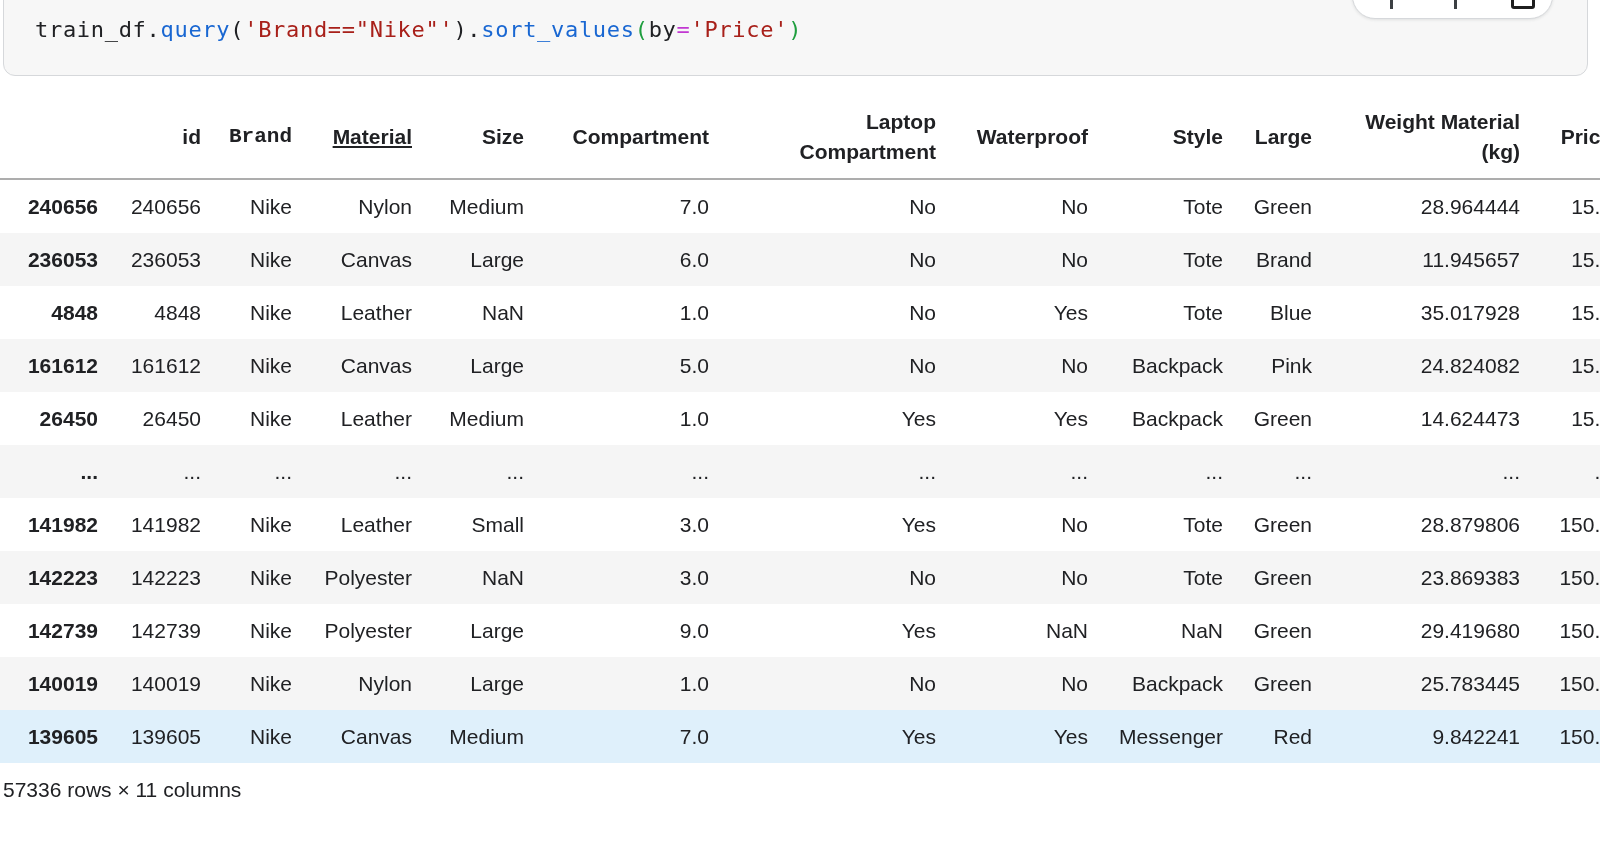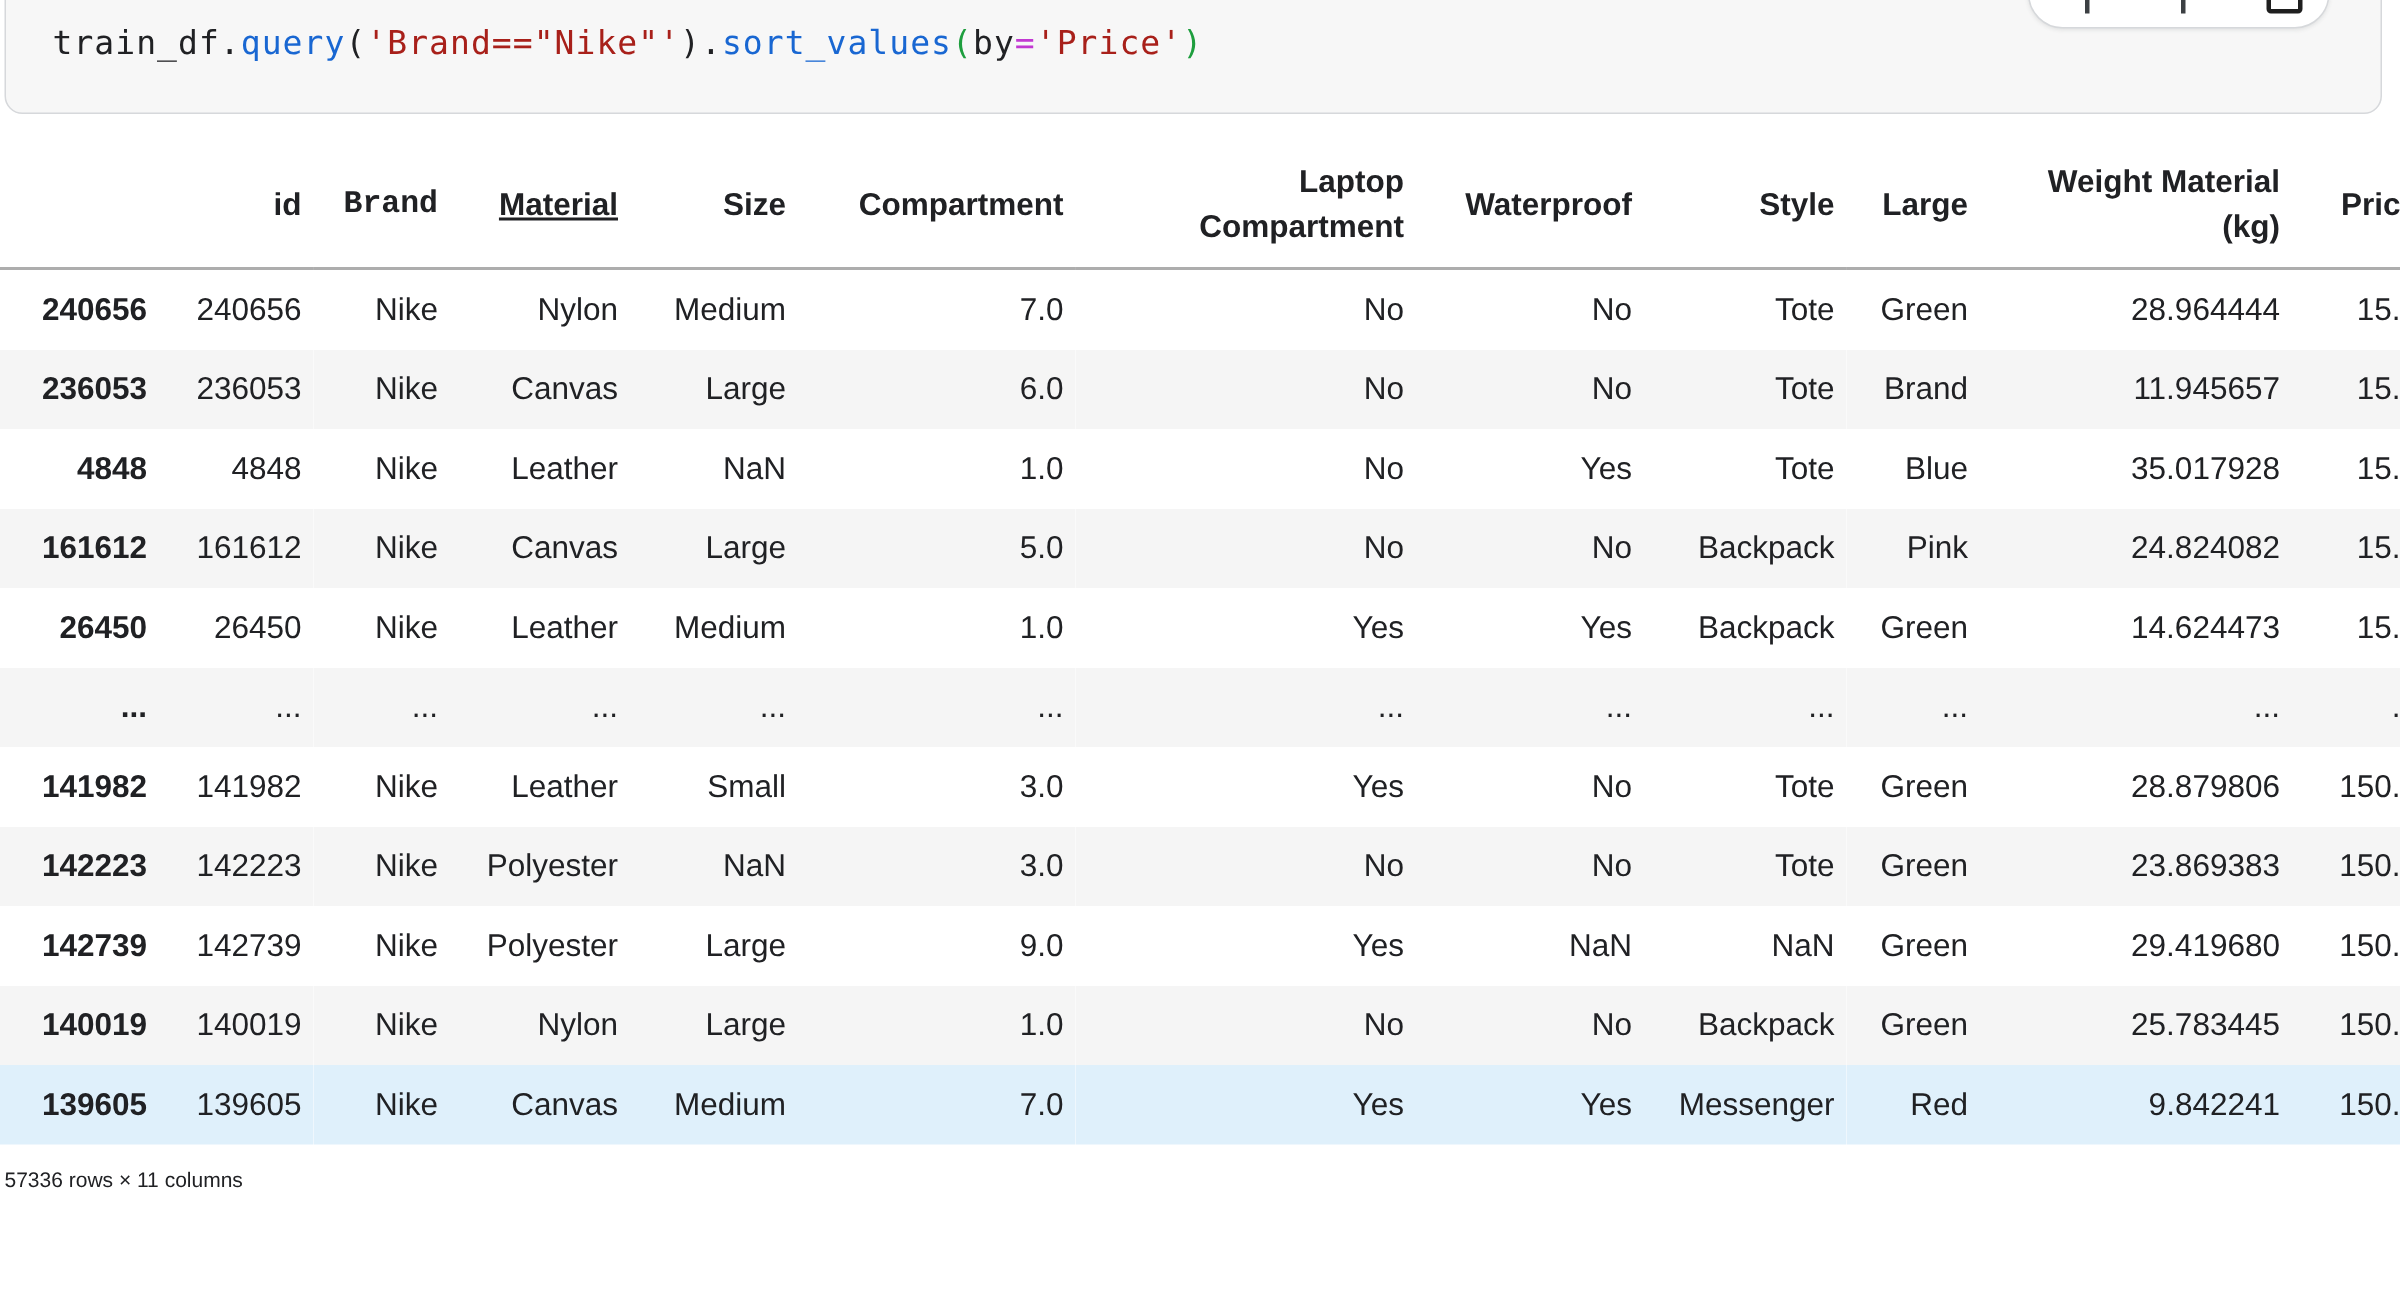--- a/index.html
+++ b/index.html
@@ -82,21 +82,21 @@
     overflow: hidden;
   }
   .df-table tbody th { font-weight: bold; }
   .row-plain     { background: #ffffff; }
   .row-stripe    { background: var(--stripe); }
   .row-highlight { background: var(--highlight-row); }
 
   
   .df-footer {
     position: absolute; left: 3px; top: 778px;
-    font-size: 14px;
+    font-size: 21px;
   }
 </style>
 </head>
 <body>
 
 <div id="stage">
 
   <div class="code-cell">
     <div class="code-line"><span class="tok-plain">train_df</span><span class="tok-plain">.</span><span class="tok-func">query</span><span class="tok-plain">(</span><span class="tok-string">'Brand=="Nike"'</span><span class="tok-plain">)</span><span class="tok-plain">.</span><span class="tok-func">sort_values</span><span class="tok-bracket">(</span><span class="tok-plain">by</span><span class="tok-operator">=</span><span class="tok-string">'Price'</span><span class="tok-bracket">)</span></div>
   </div>

